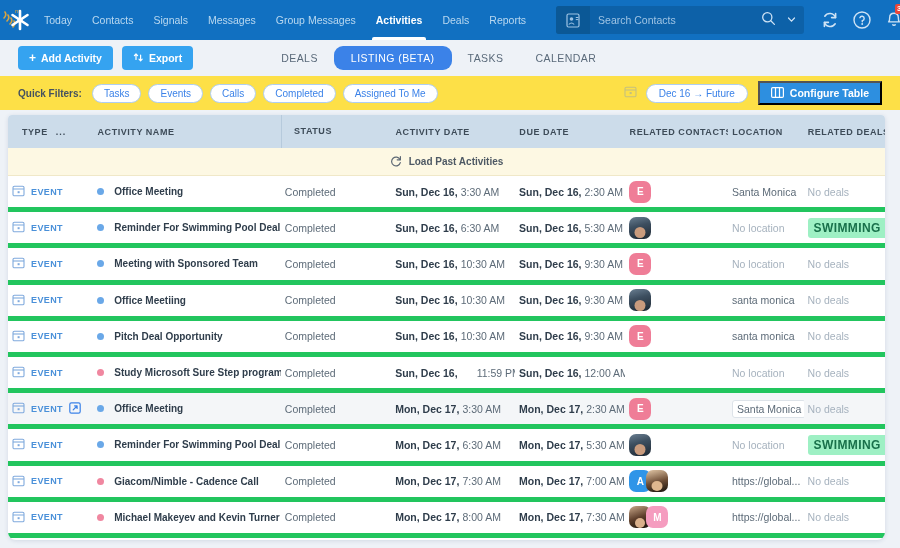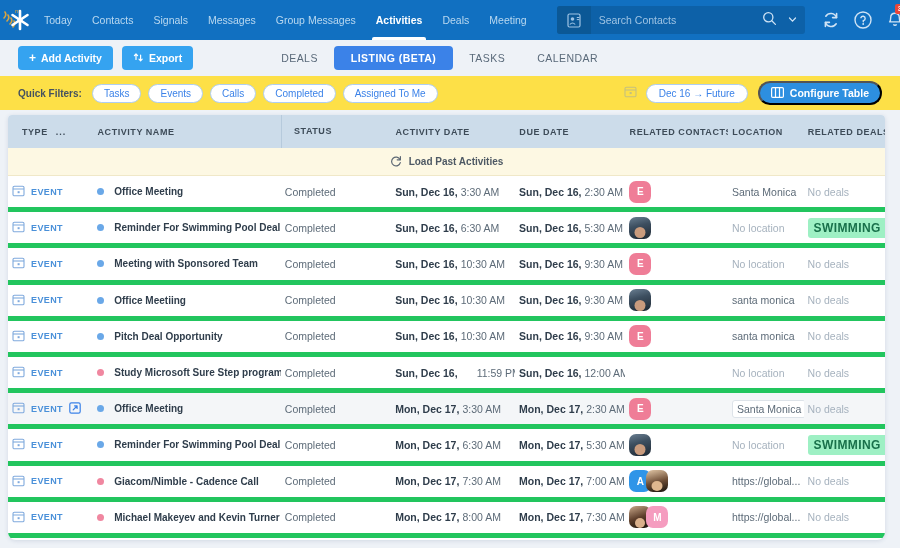--- a/index.html
+++ b/index.html
@@ -68,22 +68,22 @@
     font-size: 10.5px; font-weight: bold; color: #fff;
     background: #35a3f0; cursor: pointer; border: none; white-space: nowrap;
   }
   .btn.secondary { background: #35a3f0; margin-left: 9px; }
   .view-tabs { display: flex; align-items: center; gap: 0; margin-left: 72px; }
   .vtab {
     font-size: 10.5px; color: #5a6a7a; letter-spacing: .45px;
     padding: 0 16px; height: 24px; line-height: 24px; cursor: pointer; white-space: nowrap;
   }
   .vtab.active {
-    background: #3b82e8; color: #fff; font-weight: bold;
-    border-radius: 4px; padding: 0 17px;
+    background: #3b82e8; color: #fff; font-weight: normal;
+    border-radius: 9px; padding: 0 17px;
   }
 
   
   .filterbar {
     height: 34px; display: flex; align-items: center;
     padding: 0 18px; background: #fde047;
   }
   .qf-label { font-size: 10px; font-weight: bold; color: #45525f; margin-right: 10px; }
   .chip {
     font-size: 10px; color: #3b82e8; border: 1px solid #aecdf2;
@@ -92,21 +92,21 @@
   }
   .spacer { flex: 1; }
   .date-pill {
     font-size: 10px; color: #3b82e8; border: 1px solid #aecdf2;
     border-radius: 12px; padding: 3px 12px; background: #fff;
     cursor: pointer; white-space: nowrap; margin-right: 10px;
   }
   .cal-ico { margin-right: 9px; opacity: .5; cursor: pointer; }
   .btn-config {
     display: inline-flex; align-items: center; gap: 6px;
-    height: 24px; border-radius: 12px; padding: 0 11px;
+    height: 24px; border-radius: 0; padding: 0 11px;
     font-size: 10.5px; font-weight: bold; color: #fff;
     background: #2d8fe0; cursor: pointer; white-space: nowrap;
   }
 
   
   .table-wrap {
     position: absolute; left: 8px; right: 15px; top: 115px; bottom: 8px;
     background: #fff; border-radius: 4px 4px 8px 8px; overflow: hidden;
     box-shadow: 0 1px 4px rgba(60,90,130,.16);
   }
@@ -211,21 +211,21 @@
     </div>
 
     <div class="nav-links">
       <div class="nav-link"><span>Today</span></div>
       <div class="nav-link"><span>Contacts</span></div>
       <div class="nav-link"><span>Signals</span></div>
       <div class="nav-link"><span>Messages</span></div>
       <div class="nav-link"><span>Group Messages</span></div>
       <div class="nav-link active"><span>Activities</span></div>
       <div class="nav-link"><span>Deals</span></div>
-      <div class="nav-link"><span>Meeting</span></div>
+      <div class="nav-link"><span>Reports</span></div>
     </div>
 
     <div class="search-zone">
       <div class="search-box">
         <div class="search-icon-left">
           <svg width="14" height="15" viewBox="0 0 14 15">
             <rect x="1" y="1" width="12" height="13" rx="1.5" fill="none" stroke="#9fc4e4" stroke-width="1.2"></rect>
             <circle cx="5.5" cy="6" r="1.8" fill="#9fc4e4"></circle>
             <path d="M2.8 11.5 Q5.5 8.6 8.2 11.5" fill="none" stroke="#9fc4e4" stroke-width="1.1"></path>
             <path d="M9.8 4.5 h2.6 M9.8 6.6 h2.6" stroke="#9fc4e4" stroke-width="1"></path>

